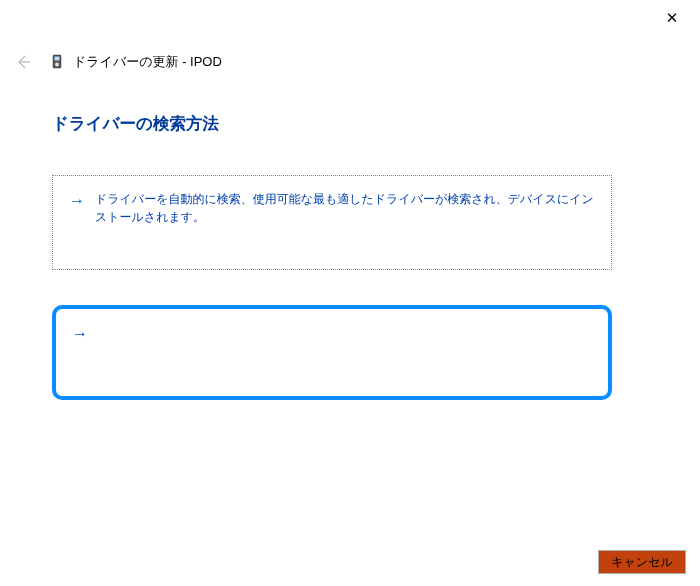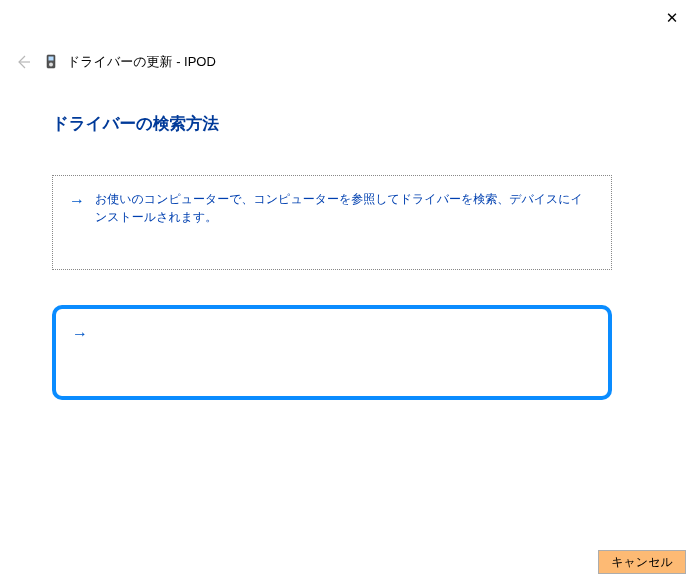--- a/index.html
+++ b/index.html
@@ -23,21 +23,21 @@
       cursor: pointer;
       font-size: 15px;
       color: #000;
     }
     .header-row {
       position: absolute;
       top: 52px;
       left: 13px;
       display: flex;
       align-items: center;
-      gap: 12px;
+      gap: 18px;
     }
     .back-btn {
       width: 20px;
       height: 20px;
       display: flex;
       align-items: center;
       justify-content: center;
       color: #aaa;
       cursor: default;
     }
@@ -104,21 +104,21 @@
       color: #0040b0;
       margin-top: 2px;
       line-height: 1.5;
     }
     .cancel-btn {
       position: absolute;
       bottom: 12px;
       right: 14px;
       width: 88px;
       height: 24px;
-      background: #fdba74;
+      background: #c2410c;
       border: 1px solid #adadad;
       font-size: 12px;
       cursor: pointer;
       font-family: Liberation Serif, serif;
     }
   </style>
 </head>
 <body>
 
 <div class="close-btn">
@@ -143,21 +143,21 @@
     <span class="dialog-title">ドライバーの更新 - IPOD</span>
   </div>
 </div>
 
 <h1 class="heading">ドライバーの検索方法</h1>
 
 <div class="option-box option-auto">
   <div class="option-row">
     <span class="arrow-icon">→</span>
     <div>
-      <div class="option-desc">お使いのコンピューターで、コンピューターを参照してドライバーを検索、デバイスにインストールされます。</div>
+      <div class="option-desc">ドライバーを自動的に検索、使用可能な最も適したドライバーが検索され、デバイスにインストールされます。</div>
     </div>
   </div>
 </div>
 
 <div class="option-box option-manual">
   <div class="option-row">
     <span class="arrow-icon">→</span>
   </div>
 </div>
 

